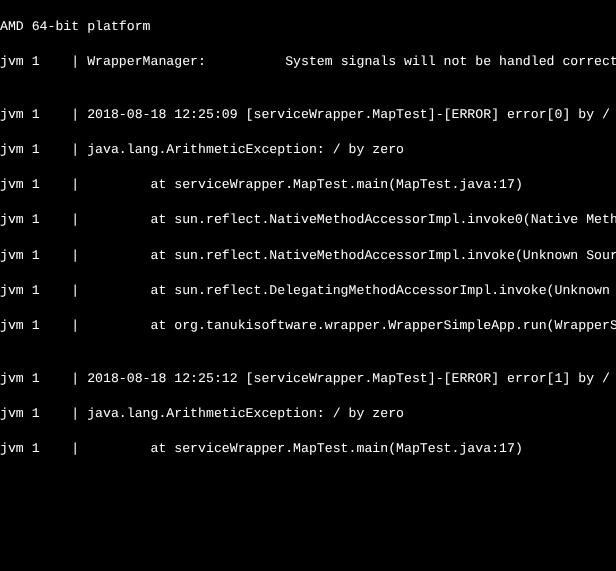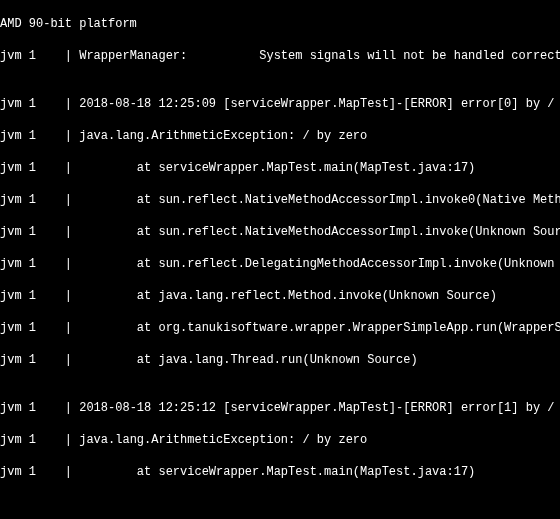--- a/index.html
+++ b/index.html
@@ -3,32 +3,30 @@
 <meta charset="utf-8">
 <style>
   html,body{margin:0;padding:0;background:#000;color:#fff;font-family:"Consolas","Courier New",monospace;font-size:12px;line-height:16px;overflow:hidden;width:560px;height:519px}
   .term{white-space:pre;padding:0}
   .line{display:block}
 </style>
 </head>
 <body>
 
 <div class="term">
-<span class="line">AMD 90-bit platform</span>
+<span class="line">AMD 64-bit platform</span>
 <span class="line"><span>jvm 1    | </span><span>WrapperManager:</span><span>          System signals will not be handled correctl</span></span>
 
 <span class="line"><span>jvm 1    | </span><span>2018-08-18 12:25:09 [serviceWrapper.MapTest]-[ERROR] error[0] by / 0</span></span>
 <span class="line"><span>jvm 1    | </span><span>java.lang.ArithmeticException: / by zero</span></span>
 <span class="line"><span>jvm 1    | </span><span>        at serviceWrapper.MapTest.main(MapTest.java:17)</span></span>
 <span class="line"><span>jvm 1    | </span><span>        at sun.reflect.NativeMethodAccessorImpl.invoke0(Native Method)</span></span>
 <span class="line"><span>jvm 1    | </span><span>        at sun.reflect.NativeMethodAccessorImpl.invoke(Unknown Source)</span></span>
 <span class="line"><span>jvm 1    | </span><span>        at sun.reflect.DelegatingMethodAccessorImpl.invoke(Unknown Sourc</span></span>
-<span class="line"><span>jvm 1    | </span><span>        at java.lang.reflect.Method.invoke(Unknown Source)</span></span>
 <span class="line"><span>jvm 1    | </span><span>        at org.tanukisoftware.wrapper.WrapperSimpleApp.run(WrapperSimple</span></span>
-<span class="line"><span>jvm 1    | </span><span>        at java.lang.Thread.run(Unknown Source)</span></span>
 
 <span class="line"><span>jvm 1    | </span><span>2018-08-18 12:25:12 [serviceWrapper.MapTest]-[ERROR] error[1] by / 0</span></span>
 <span class="line"><span>jvm 1    | </span><span>java.lang.ArithmeticException: / by zero</span></span>
 <span class="line"><span>jvm 1    | </span><span>        at serviceWrapper.MapTest.main(MapTest.java:17)</span></span>
 
 
 
 
 
 

